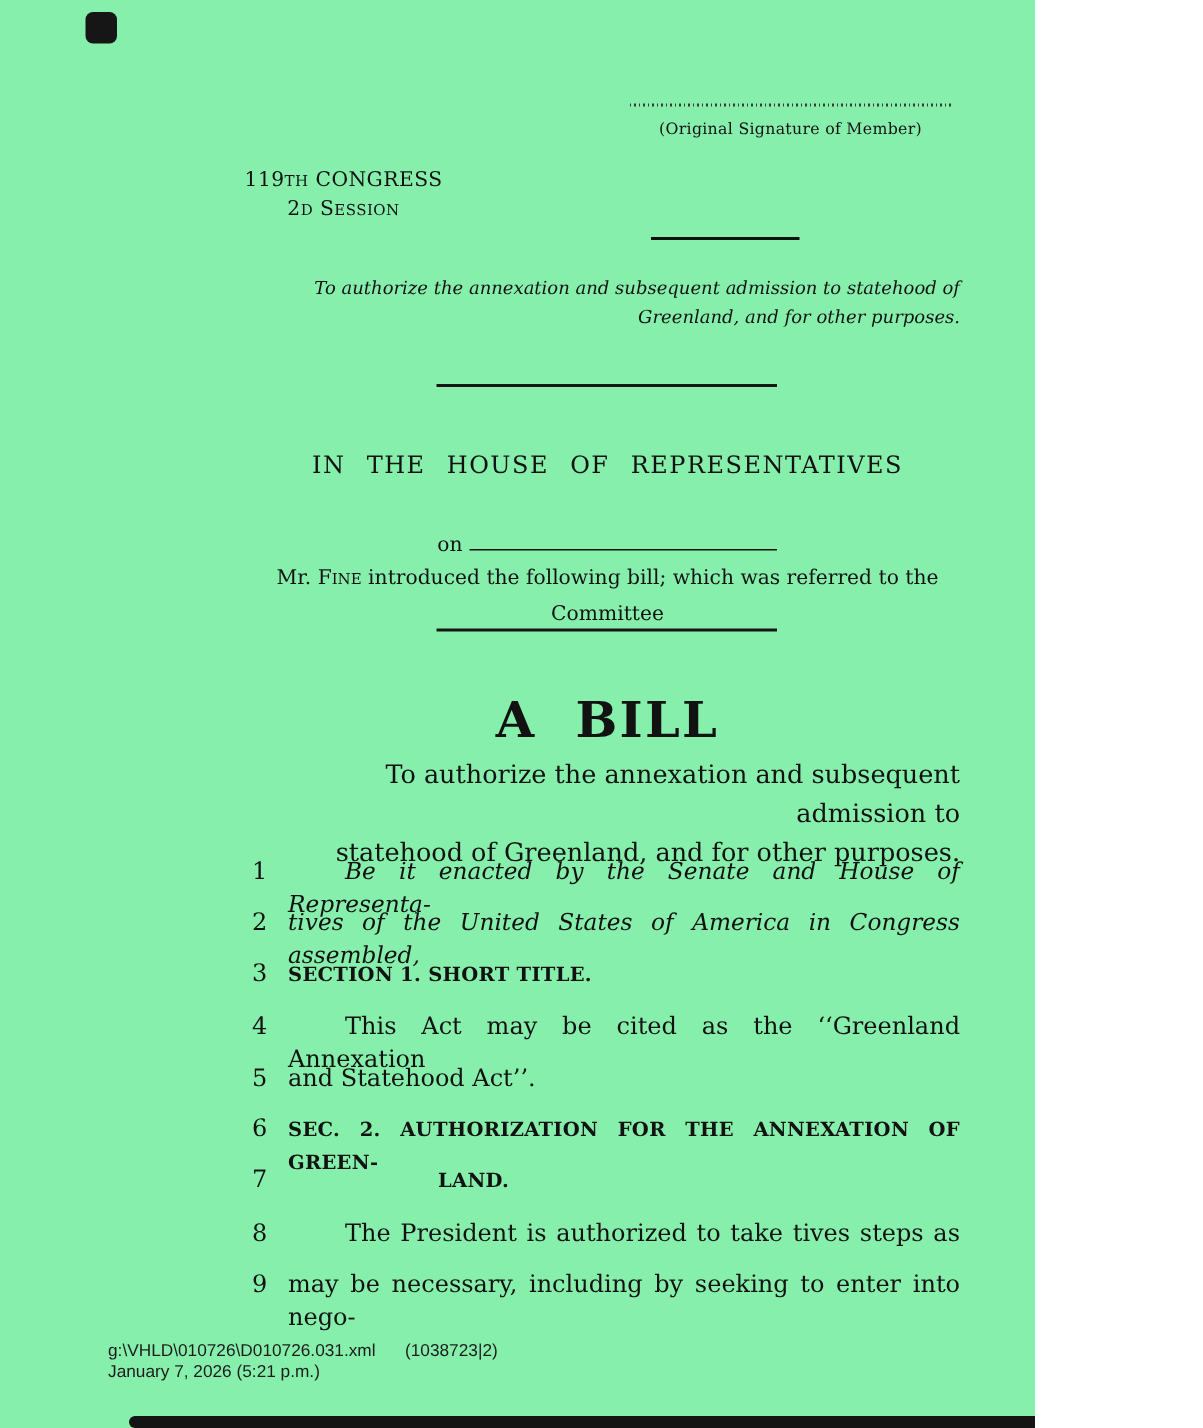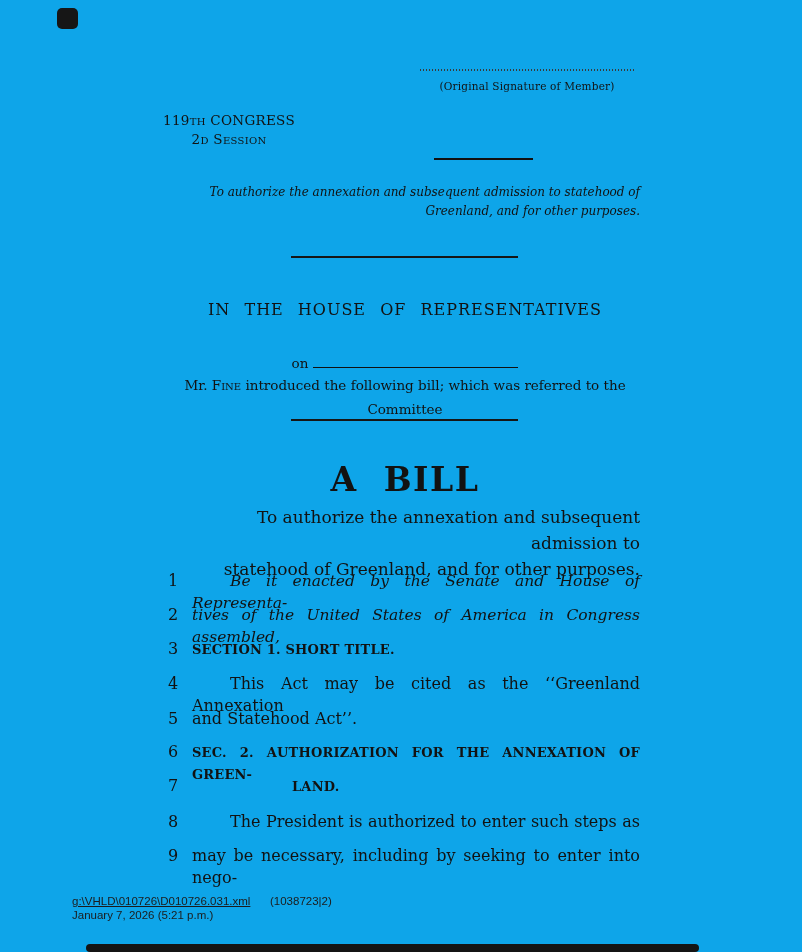--- a/index.html
+++ b/index.html
@@ -1,18 +1,18 @@
 <!DOCTYPE html>
 <html><head>
 <meta charset="utf-8">
 <style>
   * { margin:0; padding:0; box-sizing:border-box; }
   html,body { background:#ffffff; }
   .page {
-    position:relative; width:802px; height:952px; background:#0ea5e9;
+    position:relative; width:690px; height:952px; background:#86efac;
     font-family:"DejaVu Serif","Liberation Serif",serif; color:#121212;
     overflow:hidden;
   }
 
   
   .corner-icon { position:absolute; left:57px; top:8px; width:21px; height:21px;
     background:#161616; border-radius:5px; }
 
   
   .sig-dots { position:absolute; left:420px; top:69px; width:214px; height:2px;
@@ -62,21 +62,21 @@
   .t-just { text-align:justify; text-align-last:justify; }
   .t-indent { text-indent:38px; }
   .t-italic { font-style:italic; font-size:15.5px; }
   .t-head { font-weight:bold; font-size:13px; letter-spacing:0.2px; }
   .t-hang { padding-left:100px; }
 
   
   .footer { position:absolute; left:72px; top:894px;
     font-family:"Liberation Sans","DejaVu Sans",sans-serif; font-size:11.5px;
     line-height:14px; color:#1c1c1c; }
-  .footer-line1 { position:relative;text-decoration:underline; }
+  .footer-line1 { position:relative; }
   .footer-num { position:absolute; left:198px; top:0; }
 
   
   .bottom-bar { position:absolute; left:86px; top:944px; width:613px; height:8px;
     background:#141414; border-radius:4px; }
 </style>
 </head>
 <body>
 
 <div class="page">
@@ -140,21 +140,21 @@
     <div class="b-row">
       <span class="b-num">6</span>
       <div class="b-text t-head t-just">SEC. 2. AUTHORIZATION FOR THE ANNEXATION OF GREEN-</div>
     </div>
     <div class="b-row">
       <span class="b-num">7</span>
       <div class="b-text t-head t-hang">LAND.</div>
     </div>
     <div class="b-row">
       <span class="b-num">8</span>
-      <div class="b-text t-indent t-just">The President is authorized to enter such steps as</div>
+      <div class="b-text t-indent t-just">The President is authorized to take tives steps as</div>
     </div>
     <div class="b-row">
       <span class="b-num">9</span>
       <div class="b-text t-just">may be necessary, including by seeking to enter into nego-</div>
     </div>
   </div>
 
   <div class="footer">
     <div class="footer-line1">
       <span>g:\VHLD\010726\D010726.031.xml</span>

